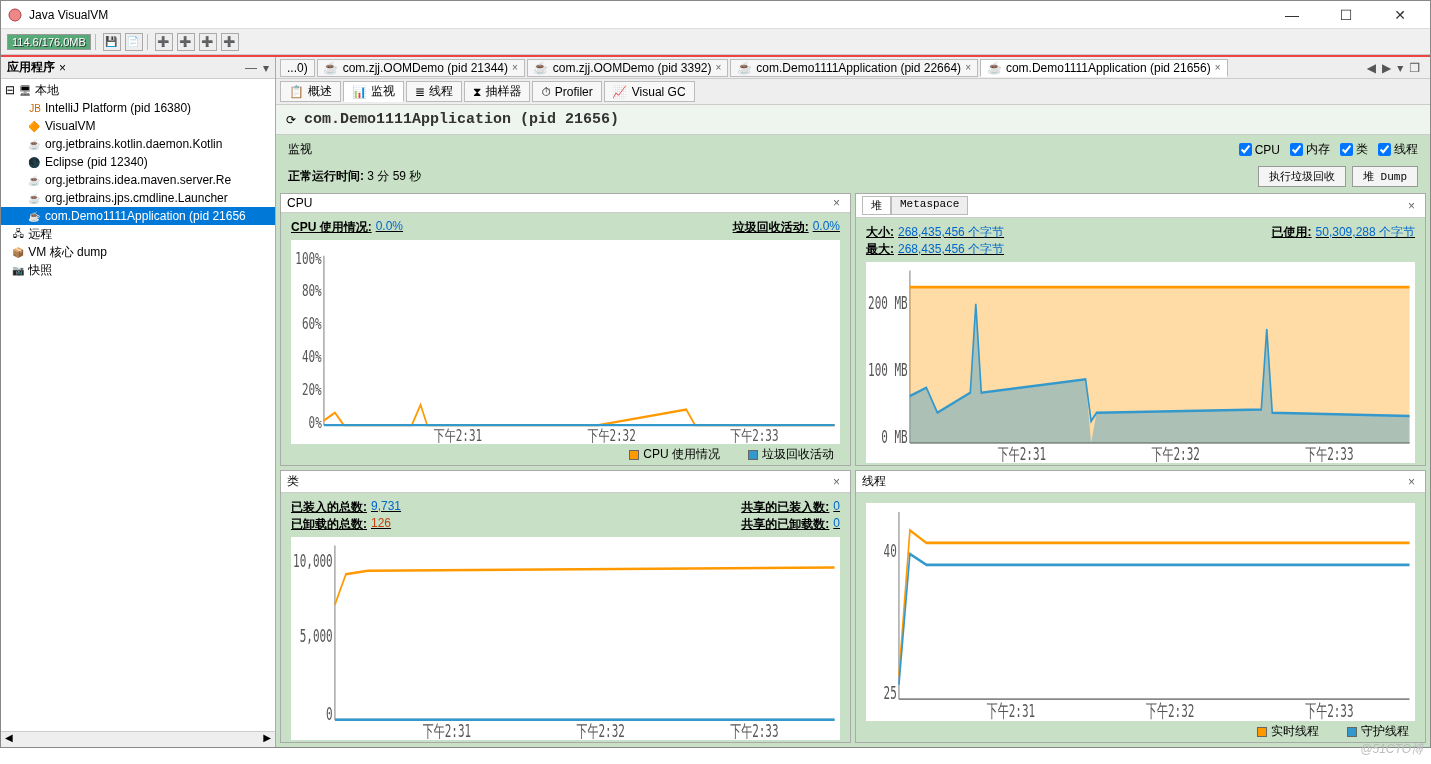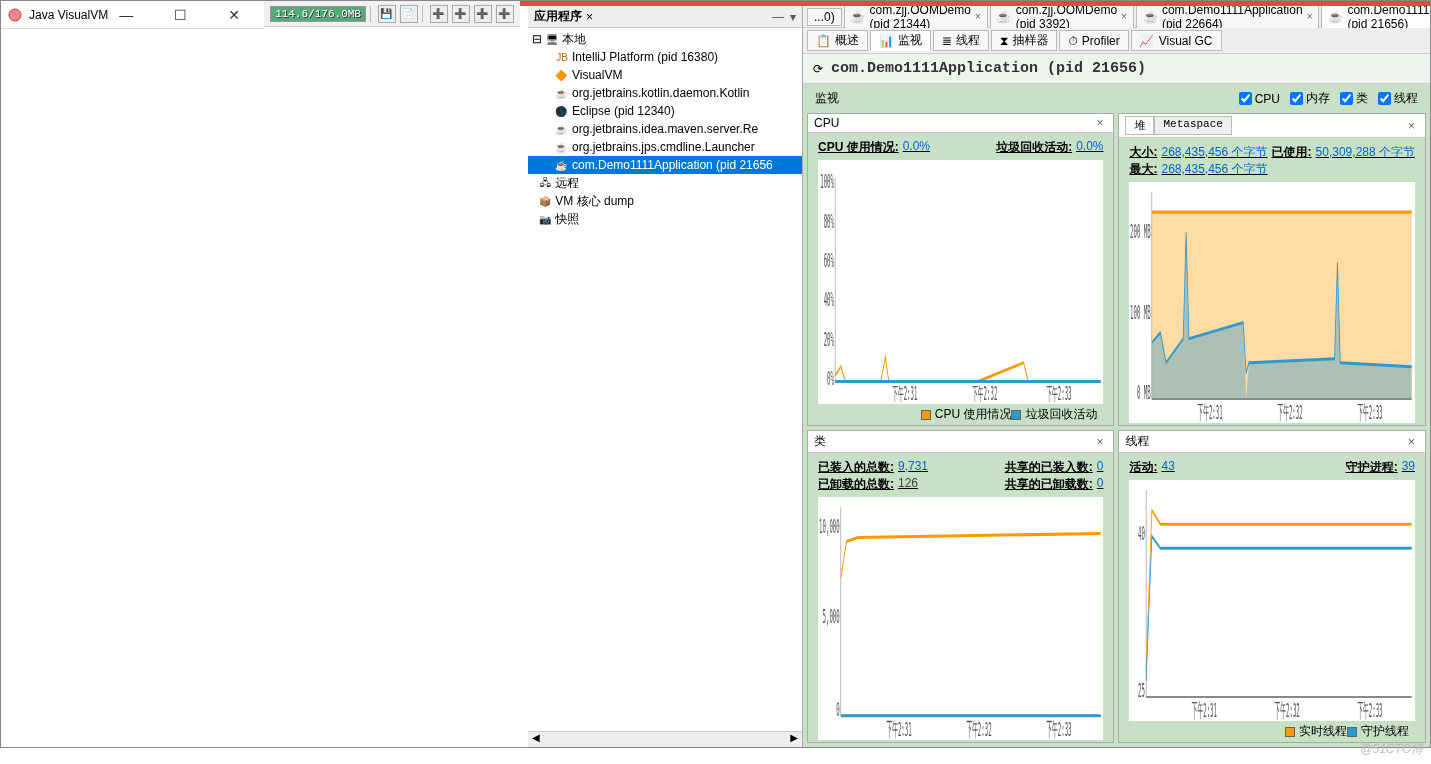--- a/index.html
+++ b/index.html
@@ -1,28 +1,28 @@
 <!DOCTYPE html>
 <html><head>
 <meta charset="utf-8">
 <style>
 * { box-sizing: border-box; margin: 0; padding: 0; font-family: "Microsoft YaHei", "SimSun", sans-serif; font-size: 12px; }
 body { background: #fff; width: 1431px; height: 764px; overflow: hidden; }
-.window { border: 1px solid #888; width: 1431px; height: 748px; display: flex; flex-direction: row; background:#fff;}
+.window { border: 1px solid #888; width: 1431px; height: 748px; display: flex; flex-direction: column; background:#fff;}
 .titlebar { display:flex; align-items:center; height: 28px; padding: 0 6px; background:#fff; border-bottom:1px solid #ddd;}
 .titlebar .icon { width:16px; height:16px; margin-right:6px; display:inline-flex; align-items:center; justify-content:center;}
 .titlebar .title { flex:1; color:#000; }
 .titlebar .winbtns { display:flex; gap:18px; padding-right:6px;}
 .winbtn { width:36px; text-align:center; font-size:14px; color:#333; cursor:default; }
 .menubar { display:flex; gap:4px; padding:2px 8px; background:#fff; border-bottom:1px solid #ddd;}
 .menuitem { padding:2px 6px; cursor:default; }
 .toolbar { display:flex; align-items:center; gap:4px; padding:2px 6px; background:#f0f0f0; border-bottom:1px solid #ccc; height:26px;}
-.mem-gauge { background:#5a7; color:#fff; padding:1px 4px; border:1px solid #999; font-family:Liberation Mono, monospace; font-size:11px; text-shadow:1px 1px 0 #333;}
+.mem-gauge { background:#5a7; color:#fff; padding:1px 4px; border:1px solid #999; font-family:Liberation Sans, sans-serif; font-size:11px; text-shadow:1px 1px 0 #333;}
 .tool-icon { width:18px; height:18px; border:1px solid #aaa; background:#eee; display:inline-flex; align-items:center; justify-content:center; font-size:10px;}
-.main { flex:1; display:flex; overflow:hidden; border-top:5px solid #ef4444;padding-left:8px;}
+.main { flex:1; display:flex; overflow:hidden; border-top:2px solid #ef4444;}
 .sidebar { width: 275px; display:flex; flex-direction:column; border-right:1px solid #aaa; background:#fff;}
 .side-tab-hdr { display:flex; align-items:center; justify-content:space-between; padding:2px 6px; border-bottom:1px solid #ccc; background:#eee;}
 .side-tab-hdr .lbl { font-weight:bold;}
 .side-tab-btns { display:flex; gap:6px; color:#555;}
 .tree { flex:1; overflow:auto; padding:2px 0; font-family: "Courier New", monospace; font-size:11px; }
 .tree-row { display:flex; align-items:center; height:18px; padding-left:4px; white-space:nowrap; cursor:default;}
 .tree-row.sel { background:#0078d7; color:#fff; }
 .tree-indent { display:inline-block; }
 .node-icon { width:14px; height:14px; margin:0 3px; display:inline-flex; align-items:center; justify-content:center; font-size:10px;}
 .content { flex:1; display:flex; flex-direction:column; overflow:hidden;}
@@ -51,21 +51,21 @@
 .panel-hdr .xbtn { color:#666; font-size:12px; padding:0 4px;}
 .heap-tabs { display:flex; gap:0; }
 .heap-tab { padding:1px 8px; border:1px solid #bbb; background:#eee; font-family:"Courier New",monospace; font-size:11px;}
 .heap-tab.active { background:#fff;}
 .panel-body { flex:1; background:#c8e0c5; padding:6px 10px 2px 10px; display:flex; flex-direction:column; font-family:"SimSun",monospace; font-size:11px;}
 .stats-row { display:flex; justify-content:space-between;text-decoration:underline; }
 .stat { display:flex; gap:4px; }
 .stat .k { font-weight:bold;}
 .chart-area { flex:1; background:#fff; border:0; margin-top:4px; position:relative;}
 svg { width:100%; height:100%; display:block;}
-.legend { display:flex; gap:0; justify-content:flex-end; padding:2px 6px 0 0; font-family:"SimSun",monospace; font-size:11px;}
+.legend { display:flex; gap:28px; justify-content:flex-end; padding:2px 6px 0 0; font-family:"SimSun",monospace; font-size:11px;}
 .lg { display:flex; align-items:center; gap:4px;}
 .sw { width:10px; height:10px; border:1px solid #666;}
 .axis-lbl { fill:#555; font-size:10px; font-family:monospace;}
 .watermark { position:fixed; right:8px; bottom:6px; color:#bbb; font-size:12px; font-style:italic;}
 </style>
 </head>
 <body>
 
 <div class="window">
   <div class="titlebar">
@@ -254,20 +254,27 @@
             <label class="chk">
                 <input type="checkbox" checked="" style="">
                 <span>类</span>
               </label>
             <label class="chk">
                 <input type="checkbox" checked="" style="">
                 <span>线程</span>
               </label>
           </div>
         </div>
+        <div class="uptime-row">
+          <span><b>正常运行时间:</b> <span>3 分 59 秒</span></span>
+          <div class="actions">
+            <button class="btn">执行垃圾回收</button>
+            <button class="btn">堆 Dump</button>
+          </div>
+        </div>
 
         <div class="charts">
 
           <div class="panel">
             <div class="panel-hdr">
                 <span class="ttl">CPU</span>
                 <span class="spacer"></span>
                 <span class="xbtn">×</span>
               </div>
             <div class="panel-body">
@@ -371,21 +378,21 @@
                     <span style="color:#06c">9,731</span>
                   </span>
                 <span class="stat">
                     <span class="k">共享的已装入数:</span>
                     <span style="color:#06c">0</span>
                   </span>
               </div>
               <div class="stats-row">
                 <span class="stat">
                     <span class="k">已卸载的总数:</span>
-                    <span style="color:#404040">126</span>
+                    <span style="color:#c2410c">126</span>
                   </span>
                 <span class="stat">
                     <span class="k">共享的已卸载数:</span>
                     <span style="color:#06c">0</span>
                   </span>
               </div>
               <div class="chart-area">
                 <svg viewBox="0 0 500 120" preserveAspectRatio="none">
                   <text x="38" y="108" class="axis-lbl" text-anchor="end">0</text>
                   <text x="38" y="62" class="axis-lbl" text-anchor="end">5,000</text>
@@ -402,30 +409,20 @@
             </div>
           </div>
 
           <div class="panel">
             <div class="panel-hdr">
                 <span class="ttl">线程</span>
                 <span class="spacer"></span>
                 <span class="xbtn">×</span>
               </div>
             <div class="panel-body">
-              <div class="stats-row">
-                <span class="stat">
-                    <span class="k">活动:</span>
-                    <span style="color:#06c">43</span>
-                  </span>
-                <span class="stat">
-                    <span class="k">守护进程:</span>
-                    <span style="color:#06c">39</span>
-                  </span>
-              </div>
               <div class="chart-area">
                 <svg viewBox="0 0 500 120" preserveAspectRatio="none">
                   <text x="28" y="108" class="axis-lbl" text-anchor="end">25</text>
                   <text x="28" y="30" class="axis-lbl" text-anchor="end">40</text>
                   <line x1="30" y1="108" x2="495" y2="108" stroke="#888"></line>
                   <line x1="30" y1="5" x2="30" y2="108" stroke="#888"></line>
                   <polyline points="30,95 40,15 55,22 495,22" stroke="#f90" stroke-width="1.5" fill="none"></polyline>
                   <polyline points="30,100 40,28 55,34 495,34" stroke="#39c" stroke-width="1.5" fill="none"></polyline>
                   <text x="110" y="118" class="axis-lbl">下午2:31</text>
                   <text x="255" y="118" class="axis-lbl">下午2:32</text>

